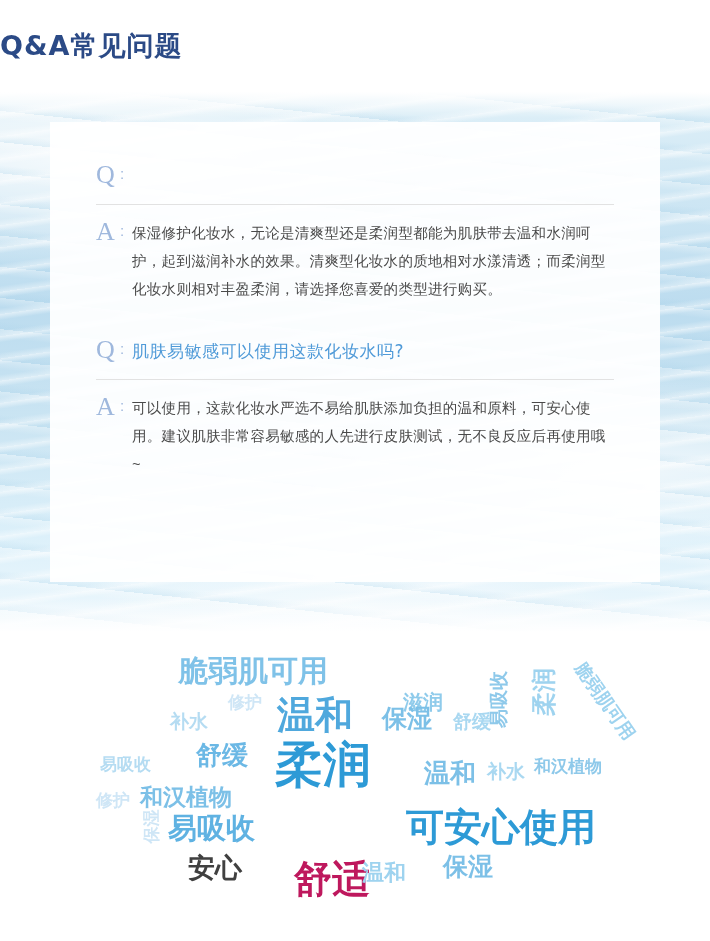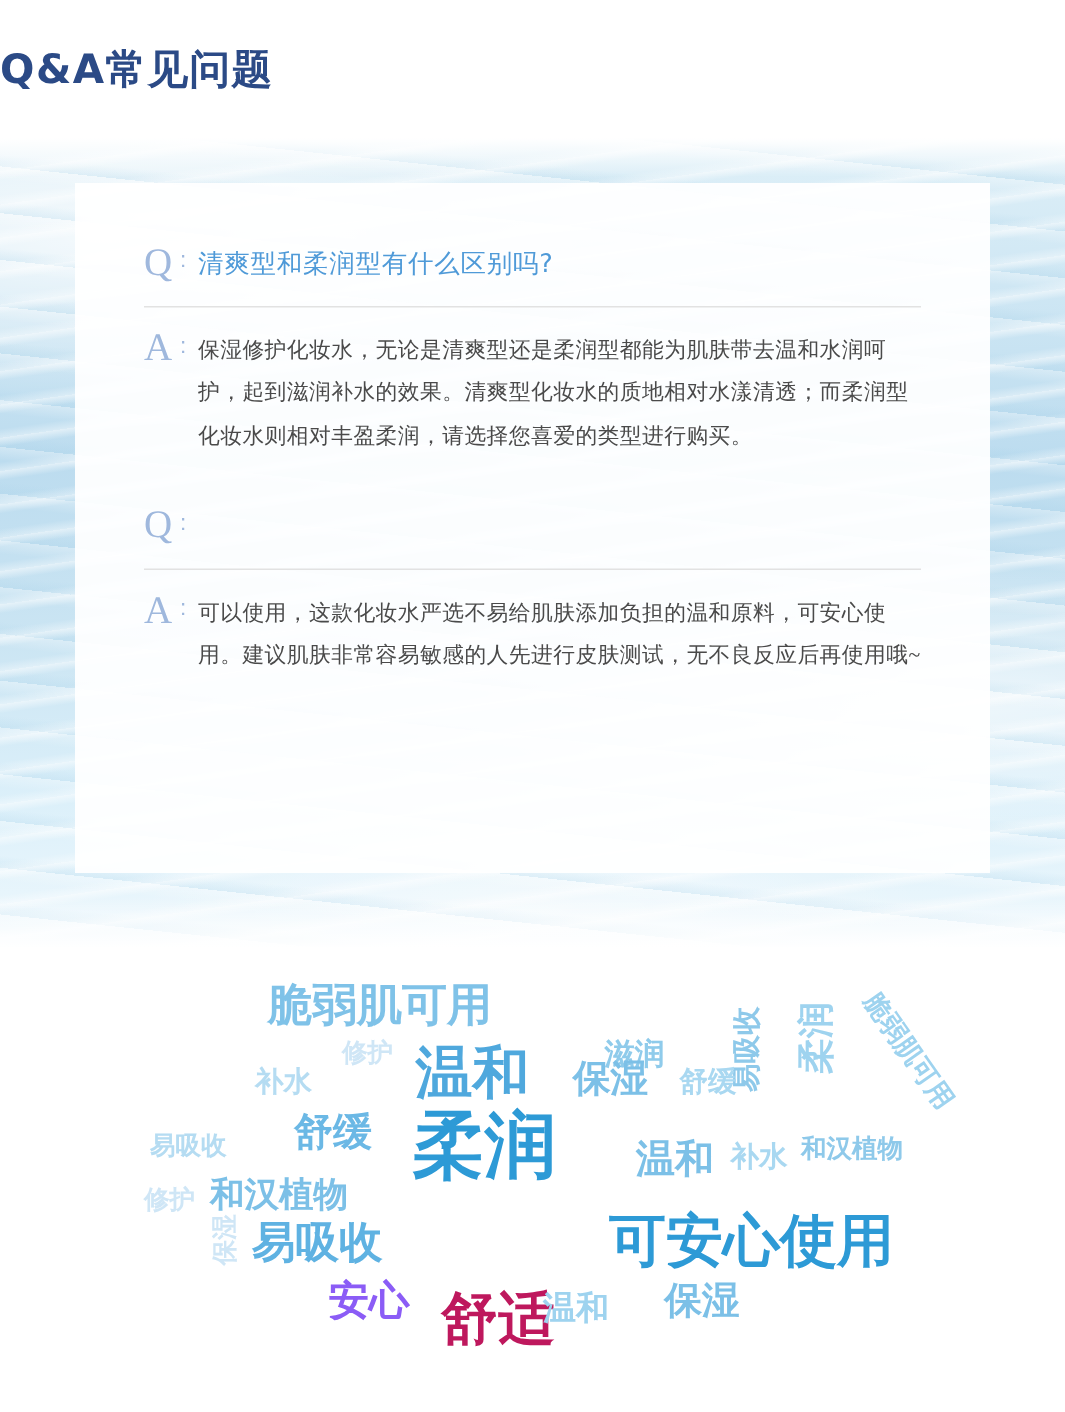--- a/index.html
+++ b/index.html
@@ -101,21 +101,21 @@
     color: #4f9ad8;
     line-height: 1.6;
     font-family: "DejaVu Sans", sans-serif;
     letter-spacing: 0.5px;
     padding-top: 3px;
   }
   .a-text {
     font-size: 14.5px;
     color: #4a4a4a;
     line-height: 1.95;
-    font-family: Liberation Serif, serif;
+    font-family: Liberation Mono, monospace;
     letter-spacing: 0.3px;
     padding-top: 3px;
   }
   .qa-divider {
     height: 1px;
     background: #e2e2e2;
     margin: 14px 0 12px 0;
   }
 
   
@@ -146,34 +146,34 @@
   <div class="water-streaks"></div>
   <div class="water-top-fade"></div>
   <div class="water-bottom-fade"></div>
 
   <div class="qa-card">
 
     <div class="qa-item">
       <div class="qa-row">
         <div class="qa-mark">Q</div>
         <div class="qa-colon">:</div>
-        <div class="q-text">清爽型和柔润型有什么区别吗?</div>
       </div>
       <div class="qa-divider"></div>
       <div class="qa-row">
         <div class="qa-mark">A</div>
         <div class="qa-colon">:</div>
         <div class="a-text">保湿修护化妆水，无论是清爽型还是柔润型都能为肌肤带去温和水润呵护，起到滋润补水的效果。清爽型化妆水的质地相对水漾清透；而柔润型化妆水则相对丰盈柔润，请选择您喜爱的类型进行购买。</div>
       </div>
     </div>
 
     <div class="qa-item">
       <div class="qa-row">
         <div class="qa-mark">Q</div>
         <div class="qa-colon">:</div>
+        <div class="q-text">肌肤易敏感可以使用这款化妆水吗?</div>
       </div>
       <div class="qa-divider"></div>
       <div class="qa-row">
         <div class="qa-mark">A</div>
         <div class="qa-colon">:</div>
         <div class="a-text">可以使用，这款化妆水严选不易给肌肤添加负担的温和原料，可安心使用。建议肌肤非常容易敏感的人先进行皮肤测试，无不良反应后再使用哦~</div>
       </div>
     </div>
 
   </div>
@@ -195,16 +195,16 @@
     <span class="wc-word" style="left: 275px; top: 108px; font-size: 48px; color: rgb(45, 154, 214);">柔润</span>
     <span class="wc-word" style="left: 424px; top: 128px; font-size: 26px; color: rgb(124, 192, 231);">温和</span>
     <span class="wc-word" style="left: 487px; top: 130px; font-size: 19px; color: rgb(169, 216, 241);">补水</span>
     <span class="wc-word" style="left: 534px; top: 126px; font-size: 17px; color: rgb(142, 201, 234);">和汉植物</span>
     <span class="wc-word" style="left: 96px; top: 160px; font-size: 17px; color: rgb(207, 230, 246);">修护</span>
     <span class="wc-word" style="left: 140px; top: 154px; font-size: 23px; color: rgb(124, 192, 231);">和汉植物</span>
     <span class="wc-word" style="left: 134px; top: 186px; font-size: 17px; color: rgb(207, 230, 246); transform: rotate(-90deg);">保湿</span>
     <span class="wc-word" style="left: 168px; top: 182px; font-size: 29px; color: rgb(95, 178, 226);">易吸收</span>
     <span class="wc-word" style="left: 294px; top: 180px; font-size: 38px; color: #be185d; margin-top: 48px;">舒适</span>
     <span class="wc-word" style="left: 406px; top: 176px; font-size: 38px; color: rgb(45, 154, 214);">可安心使用</span>
-    <span class="wc-word" style="left: 188px; top: 222px; font-size: 27px; color: #8b5cf6; margin-left: 31px;">安心</span>
+    <span class="wc-word" style="left: 188px; top: 222px; font-size: 27px; color: #404040;">安心</span>
     <span class="wc-word" style="left: 362px; top: 230px; font-size: 22px; color: rgb(158, 211, 239);">温和</span>
     <span class="wc-word" style="left: 443px; top: 222px; font-size: 25px; color: rgb(124, 192, 231);">保湿</span>
   </div>
 
 </body></html>

